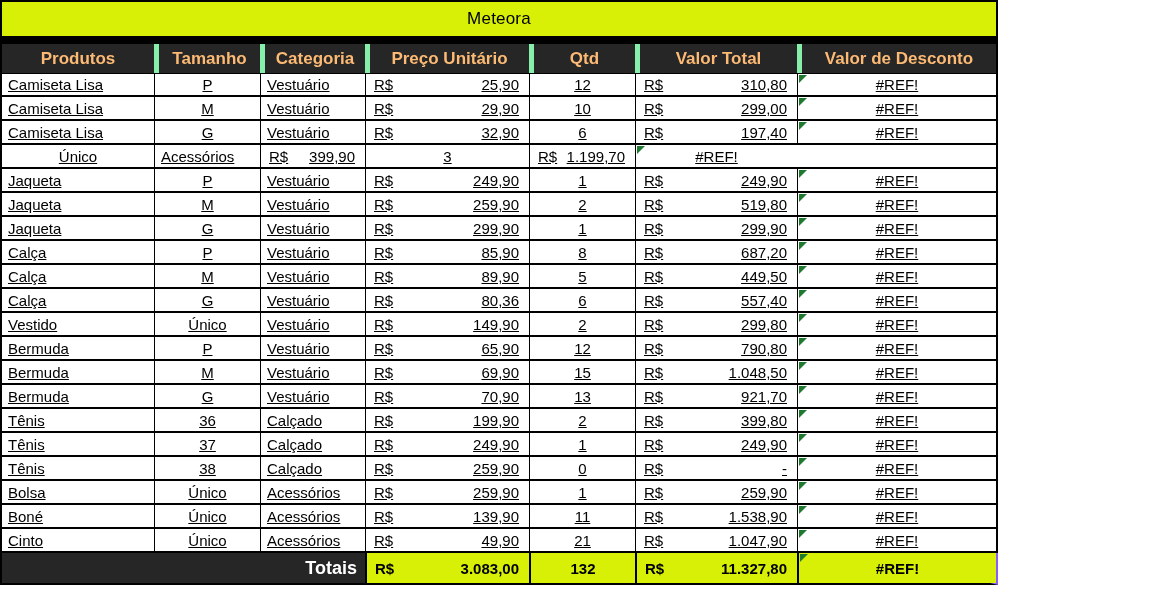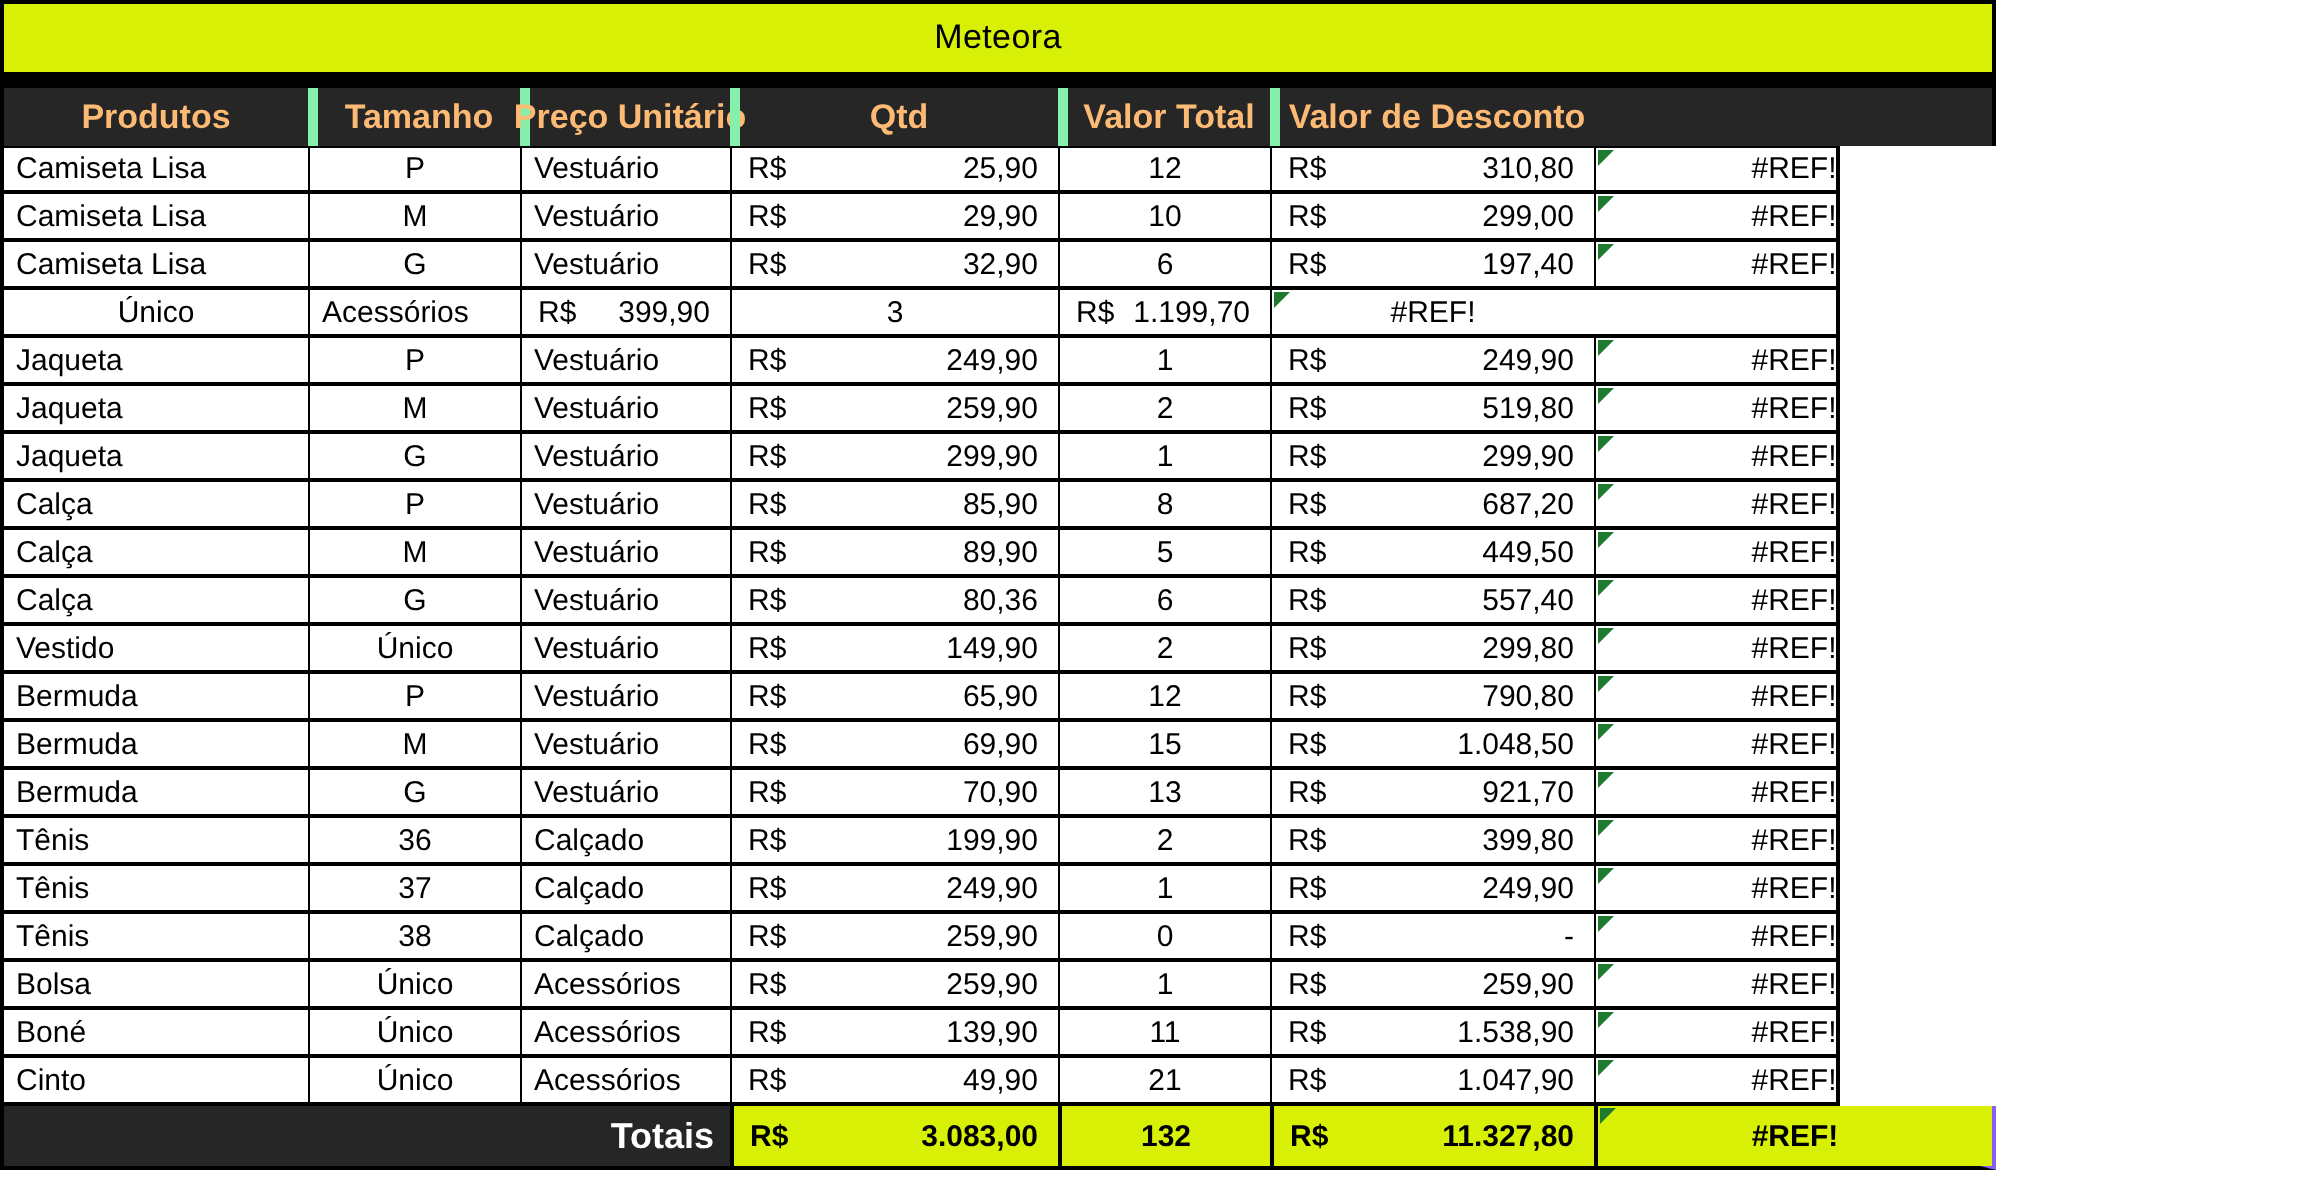--- a/index.html
+++ b/index.html
@@ -35,21 +35,21 @@
     align-items:stretch;
   }
   .hcell{
     color:#fdba74;font-weight:bold;font-size:17px;
     display:flex;align-items:center;justify-content:center;
     white-space:nowrap;
   }
   .hcell + .hcell{border-left:5px solid #86efac;}
 
   
-  .rows{border-left:2px solid #000;border-right:2px solid #000;width:920px;background:#e5e5e5;}
+  .rows{border-left:2px solid #000;border-right:2px solid #000;width:998px;background:#e5e5e5;text-decoration:underline;}
   .row{
     display:grid;grid-template-columns:var(--grid-cols);
     height:24px;border-bottom:2px solid #000;background:#fff;
   }
   .row:first-child{border-top:1px solid #000;}
   .cell{
     display:flex;align-items:center;font-size:15px;line-height:1;
     overflow:hidden;white-space:nowrap;
   }
   .cell + .cell{border-left:1px solid #000;}
@@ -86,20 +86,21 @@
   <div class="tablewrap">
 
     <div class="title-row">
       <span>Meteora</span>
     </div>
     <div class="title-sep"></div>
 
     <div class="header-row">
       <div class="hcell">Produtos</div>
       <div class="hcell">Tamanho</div>
+      <div class="hcell">Categoria</div>
       <div class="hcell">Preço Unitário</div>
       <div class="hcell">Qtd</div>
       <div class="hcell">Valor Total</div>
       <div class="hcell">Valor de Desconto</div>
     </div>
 
     <div class="rows">
         <div class="row">
           <div class="cell left">Camiseta Lisa</div>
           <div class="cell center">P</div>

